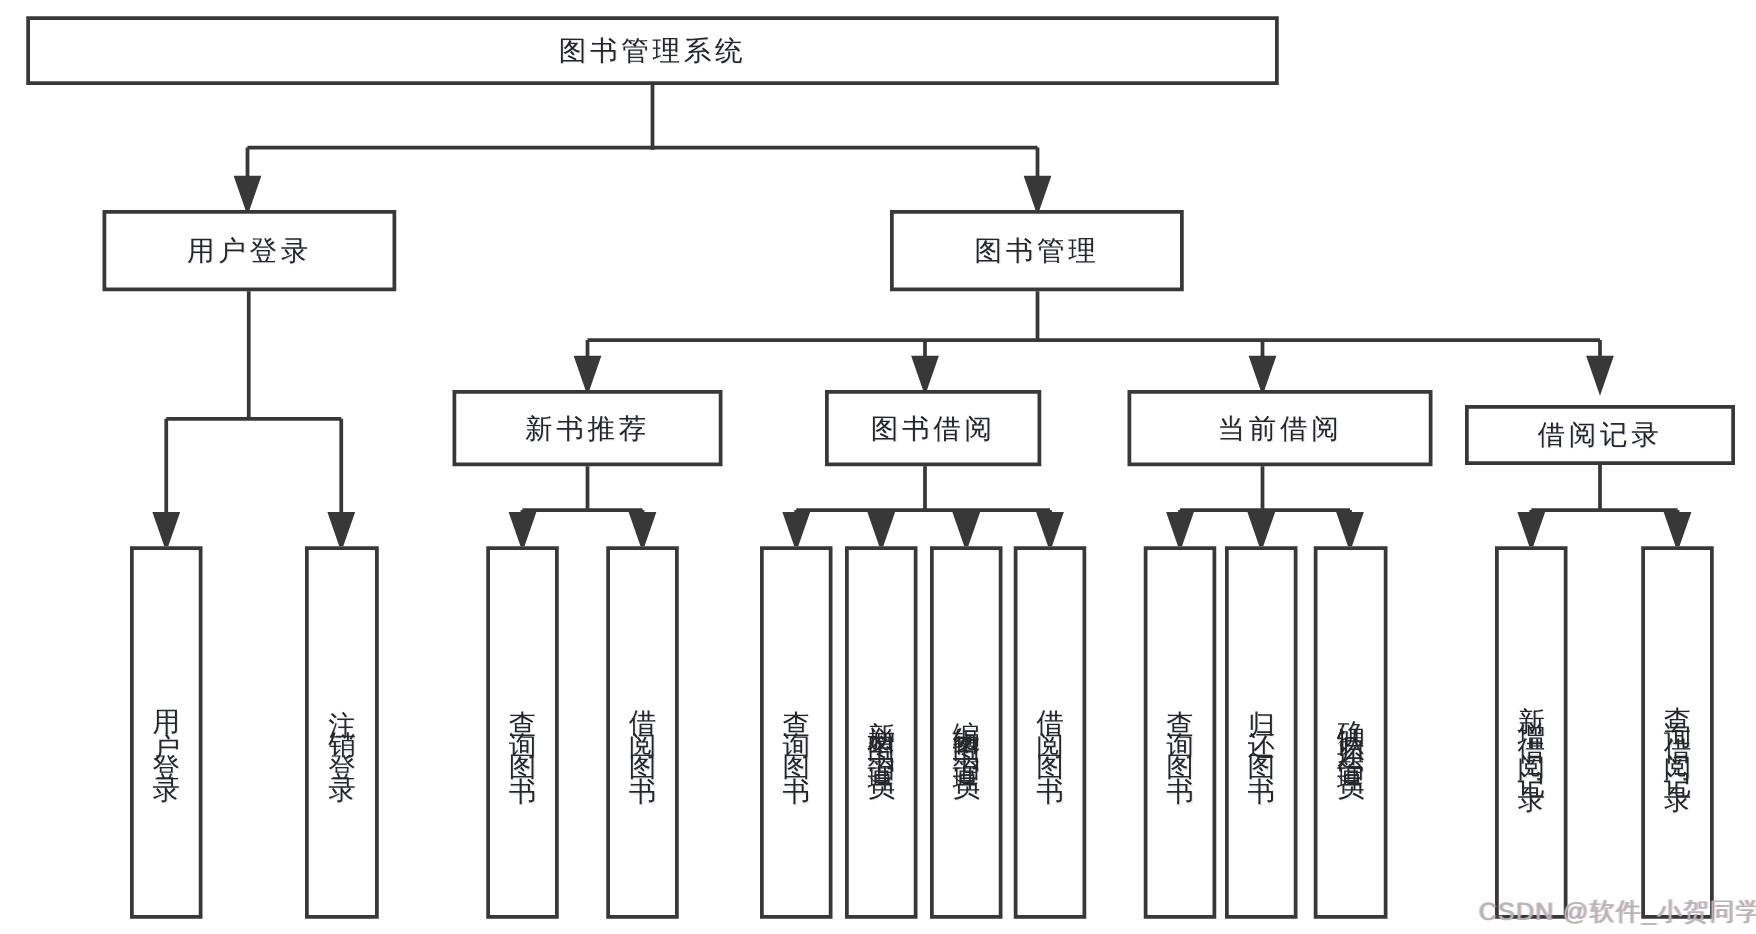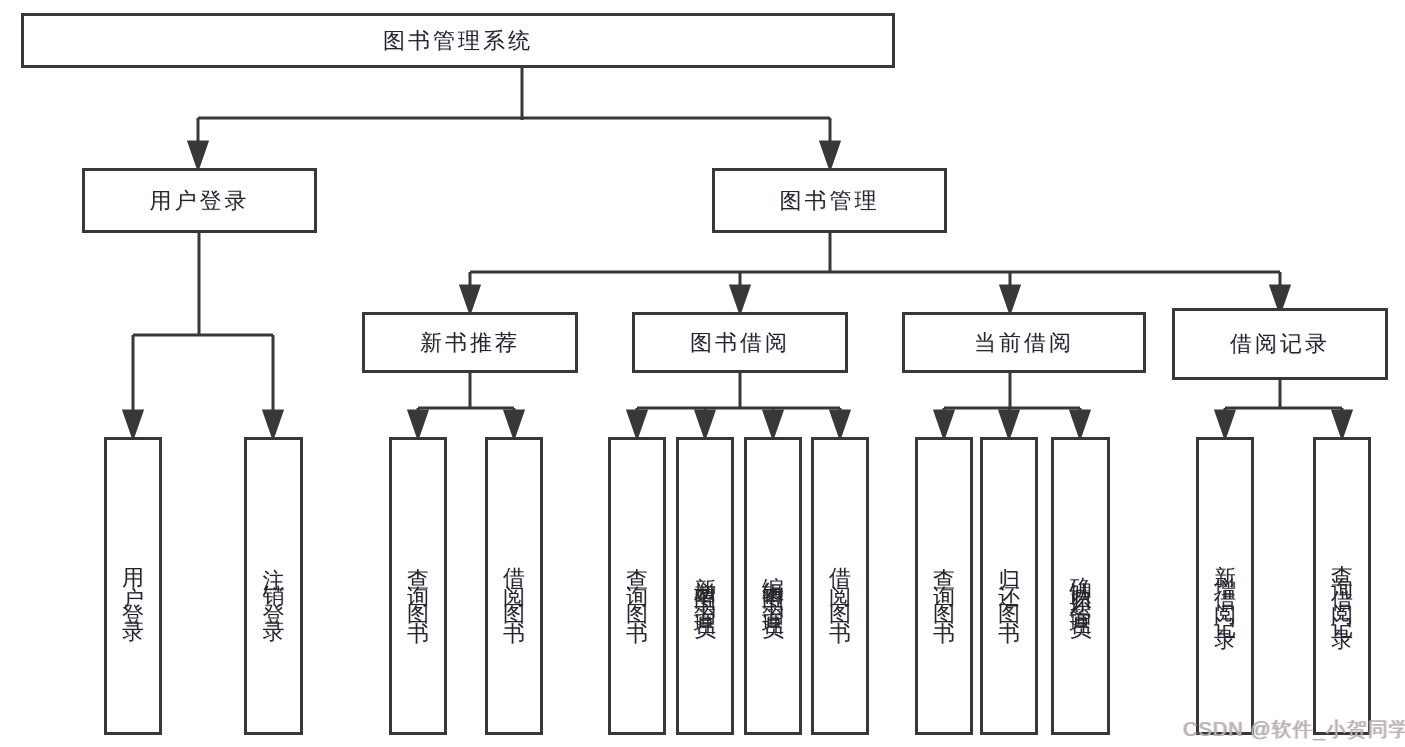--- a/index.html
+++ b/index.html
@@ -110,41 +110,41 @@
       <polygon points="1071,411 1089,411 1080,437"></polygon>
     </g>
 
     <g stroke="#383838" stroke-width="3" fill="#383838">
       <path fill="none" d="M1280 371 V408 M1225 408 H1342 M1225 408 V414 M1342 408 V414"></path>
       <polygon points="1216,411 1234,411 1225,437"></polygon>
       <polygon points="1333,411 1351,411 1342,437"></polygon>
     </g>
   </svg>
 
-  <div class="box" style="left:21px; top:13px; width:874px; height:55px">
+  <div class="box" style="left:21px; top:13px; width:1002px; height:55px">
     <span class="hlabel">图书管理系统</span>
   </div>
 
   <div class="box" style="left:82px; top:168px; width:235px; height:65px">
     <span class="hlabel">用户登录</span>
   </div>
   <div class="box" style="left:362px; top:312px; width:216px; height:61px">
     <span class="hlabel">新书推荐</span>
   </div>
 
   <div class="box" style="left:712px; top:168px; width:235px; height:65px">
     <span class="hlabel">图书管理</span>
   </div>
-  <div class="box" style="left:632px; top:312px; width:216px; height:61px">
+  <div class="box" style="left:660px; top:312px; width:173px; height:61px">
     <span class="hlabel">图书借阅</span>
   </div>
   <div class="box" style="left:902px; top:312px; width:244px; height:61px">
     <span class="hlabel">当前借阅</span>
   </div>
-  <div class="box" style="left:1172px; top:308px; width:216px; height:72px">
+  <div class="box" style="left:1172px; top:324px; width:216px; height:48px">
     <span class="hlabel">借阅记录</span>
   </div>
 
   <div class="box" style="left:104px; top:437px; width:58px; height:298px">
     <span class="vtext loose">用户登录</span>
   </div>
   <div class="box" style="left:244px; top:437px; width:59px; height:298px">
     <span class="vtext loose">注销登录</span>
   </div>
 

